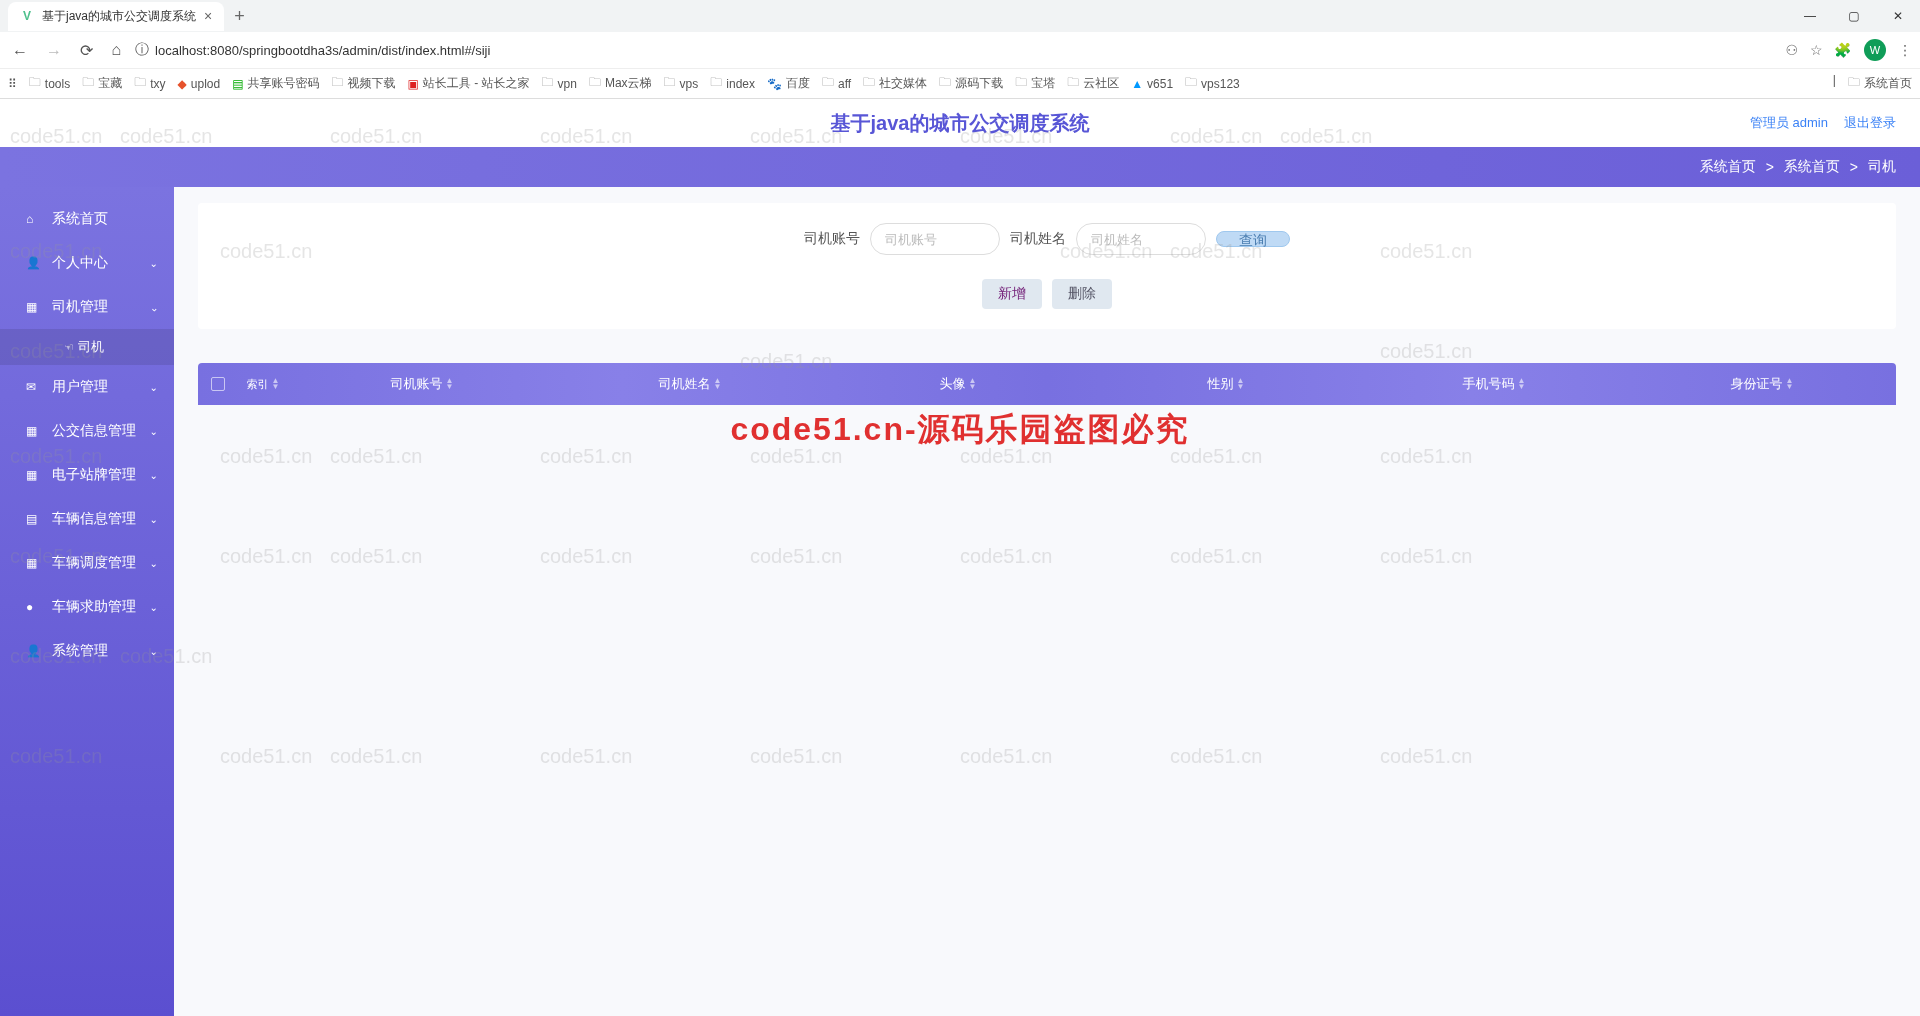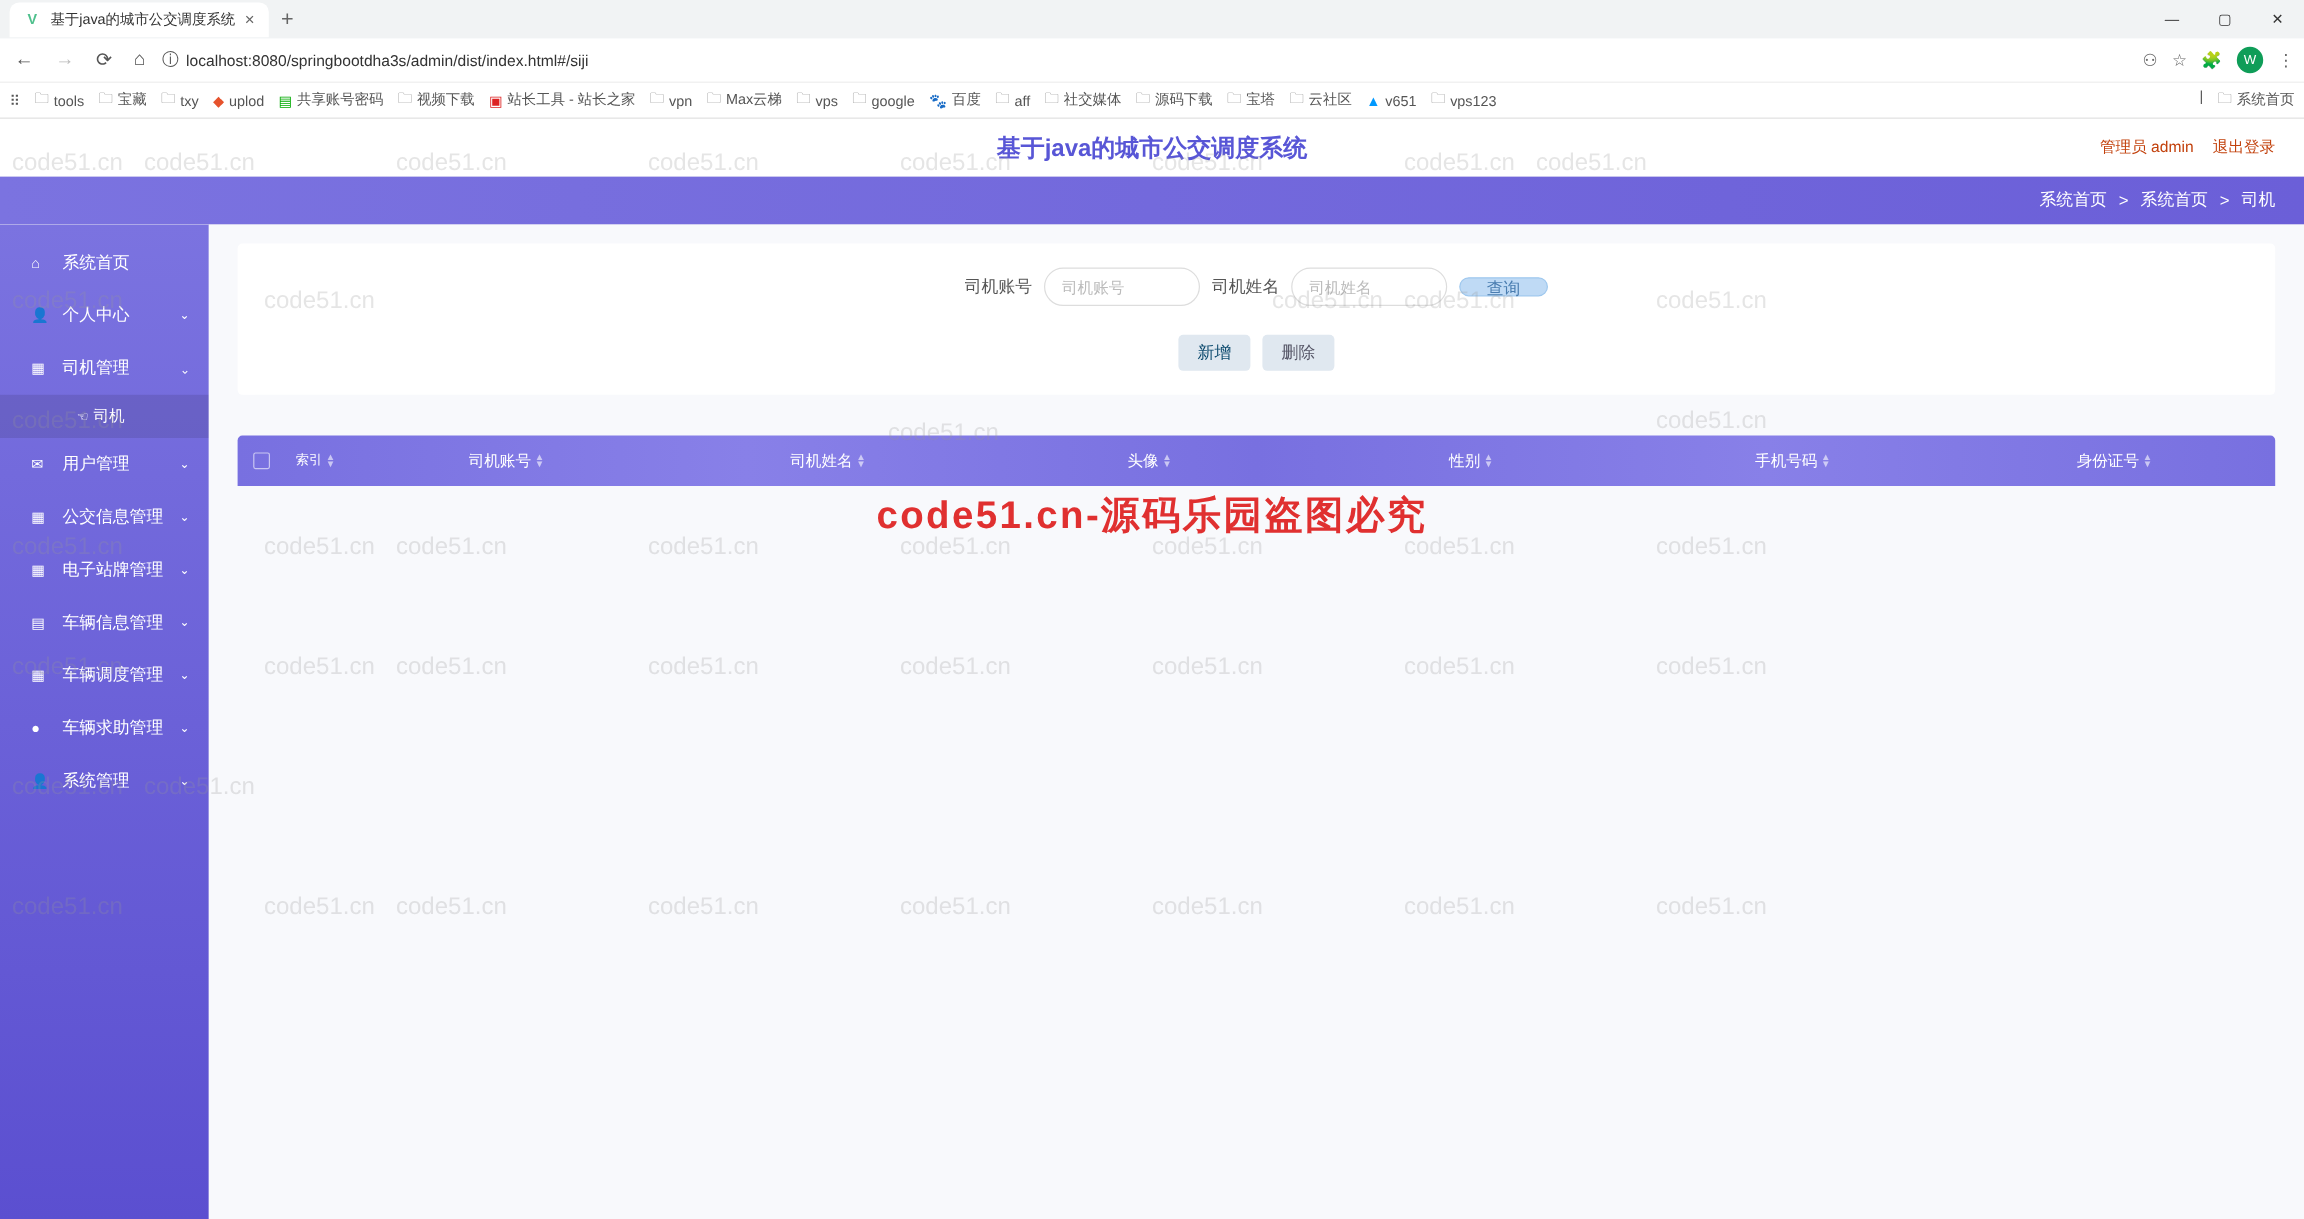--- a/index.html
+++ b/index.html
@@ -19,40 +19,40 @@
 .url-area .protocol{color:#555;font-size:14px}
 .addr-right{display:flex;align-items:center;gap:12px;color:#666;font-size:14px}
 .avatar{width:22px;height:22px;border-radius:50%;background:#0f9d58;color:#fff;display:flex;align-items:center;justify-content:center;font-size:11px}
 .bookmarks{display:flex;align-items:center;height:30px;padding:0 8px;gap:12px;font-size:12px;color:#555;border-top:1px solid #eee;overflow:hidden}
 .bk{display:flex;align-items:center;gap:4px;white-space:nowrap}
 .bk .folder{color:#888}
 .bk-right{margin-left:auto;display:flex;gap:12px}
 .app{display:flex;flex-direction:column;height:calc(100vh - 98px)}
 .app-header{height:48px;background:#fff;display:flex;align-items:center;padding:0 24px;position:relative}
 .app-title{position:absolute;left:50%;transform:translateX(-50%);font-size:20px;font-weight:bold;color:#5856d6}
-.header-right{margin-left:auto;display:flex;gap:16px;font-size:13px;color:#c2410c}
+.header-right{margin-left:auto;display:flex;gap:16px;font-size:13px;color:#3b82f6}
 .breadcrumb-bar{height:40px;background:linear-gradient(90deg,#7b73e0,#6b5fd8);display:flex;align-items:center;padding:0 24px;color:#fff;font-size:14px}
 .bc-left{margin-left:auto;display:flex;gap:10px;align-items:center}
 .app-body{flex:1;display:flex;overflow:hidden}
 .sidebar{width:174px;background:linear-gradient(180deg,#7b73e0,#5b4fd0);display:flex;flex-direction:column;padding-top:10px}
 .menu-item{display:flex;align-items:center;height:44px;padding:0 16px 0 26px;color:#fff;font-size:14px;gap:12px;cursor:pointer;position:relative}
 .menu-item .icon{width:14px;font-size:12px}
 .menu-item .chev{margin-left:auto;font-size:10px;transform:rotate(0)}
 .menu-item.expanded .chev{transform:rotate(180deg)}
 .sub-item{height:36px;padding-left:64px;color:#fff;font-size:13px;display:flex;align-items:center;cursor:pointer;background:rgba(0,0,0,0.1)}
 .sub-item .hand{font-size:11px;margin-right:4px}
 .main{flex:1;background:#f8f9fc;padding:16px 24px;overflow:auto}
 .search-panel{background:#fff;border-radius:4px;padding:20px;display:flex;flex-direction:column;gap:24px;align-items:center}
 .search-row{display:flex;gap:10px;align-items:center;justify-content:center}
 .field-label{font-size:14px;color:#555}
 .field-input{height:32px;border:1px solid #ddd;border-radius:16px;padding:0 14px;font-size:13px;width:130px;color:#333}
 .field-input::placeholder{color:#bbb}
 .btn{height:16px;padding:0 22px;border:none;border-radius:16px;font-size:14px;cursor:pointer}
 .btn-query{background:#bfdaf5;color:#4a7db0;border:1px solid #9fc8ee}
-.btn-add{background:#e0e8f0;color:#0c4a6e;border-radius:4px;padding:0 16px;height:30px}
+.btn-add{background:#e0e8f0;color:#701a75;border-radius:4px;padding:0 16px;height:30px}
 .btn-del{background:#e0e8f0;color:#556;border-radius:4px;padding:0 16px;height:30px}
 .table-wrap{margin-top:34px}
 .table-header{display:flex;background:linear-gradient(90deg,#7870e0,#8880e8,#7870e0,#8880e8,#7870e0);border-radius:4px 4px 0 0;overflow:hidden}
 .th{flex:1;padding:12px 8px;color:#fff;font-size:13px;text-align:center;display:flex;align-items:center;justify-content:center;gap:3px}
 .th.check{flex:0 0 40px}
 .th.idx{flex:0 0 50px;font-size:11px;line-height:1.1}
 .th .sort{font-size:8px;color:rgba(255,255,255,0.6);display:flex;flex-direction:column;line-height:6px}
 .chk{width:14px;height:14px;border:1px solid rgba(255,255,255,0.6);border-radius:2px}
 .watermark{position:fixed;pointer-events:none;color:rgba(150,150,150,0.25);font-size:20px;z-index:999}
 .watermark-main{position:absolute;left:50%;top:408px;transform:translateX(-50%);color:#e03030;font-size:32px;font-weight:700;letter-spacing:2px;z-index:1000;pointer-events:none}
@@ -128,21 +128,21 @@
     <span class="bk">
         <span class="folder">🗀</span>
         <span>Max云梯</span>
       </span>
     <span class="bk">
         <span class="folder">🗀</span>
         <span>vps</span>
       </span>
     <span class="bk">
         <span class="folder">🗀</span>
-        <span>google</span>
+        <span>index</span>
       </span>
     <span class="bk">
         <span style="color:#36f">🐾</span>
         <span>百度</span>
       </span>
     <span class="bk">
         <span class="folder">🗀</span>
         <span>aff</span>
       </span>
     <span class="bk">

